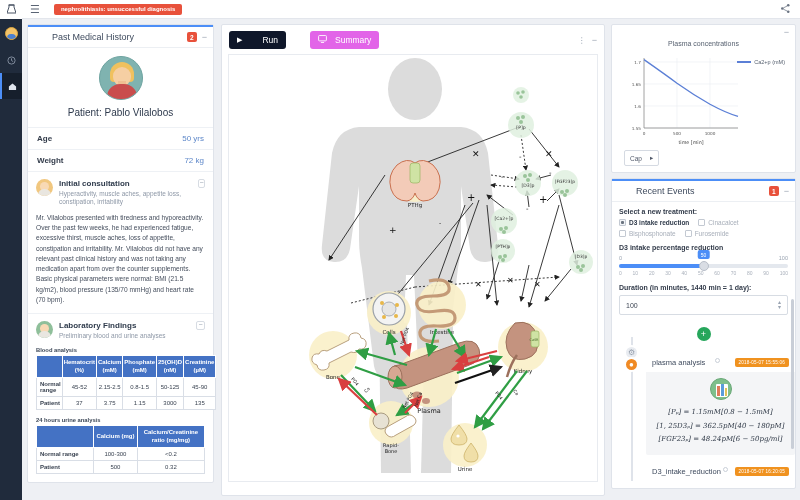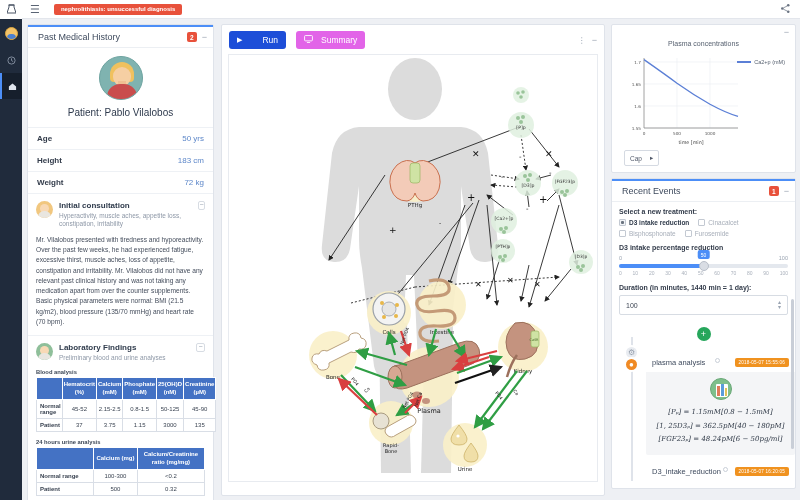--- a/index.html
+++ b/index.html
@@ -48,21 +48,21 @@
 
   
   .cols { position: absolute; left: 22px; top: 19px; width: 778px; height: 481px; display: flex; }
   .col-left { width: 196px; flex: 0 0 196px; padding: 5px 4px 0 5px; overflow: hidden; }
   .col-mid  { flex: 1 1 auto; padding: 5px 3px 0 3px; overflow: hidden; }
   .col-right{ width: 192px; flex: 0 0 192px; padding: 5px 4px 0 3px; overflow: hidden; }
 
   
   .card { background: #fff; border: 1px solid #dfe3ea; border-radius: 2px; margin-bottom: 5px; }
   .card-hd {
-    display: flex; align-items: center; padding: 5px 6px 5px 10px;
+    display: flex; align-items: center; padding: 5px 6px 5px 24px;
     border-bottom: 1px solid #eceff3; border-top: 2px solid #4c8ef7;
   }
   .card-hd.plain { border-top: none; }
   .card-title { font-size: 9px; color: #3f4b5e; font-weight: normal; }
   .hd-tools { margin-left: auto; display: flex; align-items: center; gap: 5px; }
   .badge-sq {
     background: #e8513b; color: #fff; font-size: 6.5px; font-weight: bold;
     width: 10px; height: 10px; border-radius: 2px;
     display: flex; align-items: center; justify-content: center;
   }
@@ -114,22 +114,22 @@
   }
   table.lab td.rowhd { font-weight: bold; text-align: left; padding-left: 3px; }
 
   
   .mid-card { background: #fff; border: 1px solid #dfe3ea; border-radius: 2px; height: 472px; position: relative; }
   .mid-bar { display: flex; align-items: center; padding: 6px 7px 5px; }
   .btn {
     display: inline-flex; align-items: center; gap: 4px; border: none; border-radius: 3px;
     font-size: 8.5px; color: #fff; padding: 4px 8px; cursor: pointer; font-family: inherit;
   }
-  .btn-run { background: #1d4ed8; gap: 20px; }
-  .btn-sum { background: #e264e8; margin-left: 10px; gap: 8px; }
+  .btn-run { background: #0f172a; gap: 20px; }
+  .btn-sum { background: #e264e8; margin-left: 24px; gap: 8px; }
   .mid-tools { margin-left: auto; display: flex; align-items: center; gap: 6px; color: #9aa4b2; font-size: 9px; }
   .canvas-wrap {
     margin: 0 6px 6px; border: 1px solid #e8ebf0; height: 428px; background: #fff; overflow: hidden;
     position: relative;
   }
   .canvas-wrap svg { display: block; }
 
   
   .chart-box { padding: 4px 6px 6px; }
   .chart-ttl { text-align: center; font-size: 7px; color: #555f6e; margin: 1px 0 1px; }
@@ -265,24 +265,20 @@
               <span class="pa-face"></span>
             <span class="pa-neck"></span>
               <span class="pa-body"></span>
           </div>
           <div class="pat-name">Patient: Pablo Vilalobos</div>
         </div>
 
         <div class="kv">
           <span class="k">Age</span>
           <span class="v">50 yrs</span>
-        </div>
-        <div class="kv">
-          <span class="k">Height</span>
-          <span class="v">183 cm</span>
         </div>
         <div class="kv">
           <span class="k">Weight</span>
           <span class="v">72 kg</span>
         </div>
 
         <div class="note">
           <div class="note-hd">
             <span class="note-av av1">
                 <i class="f"></i>

